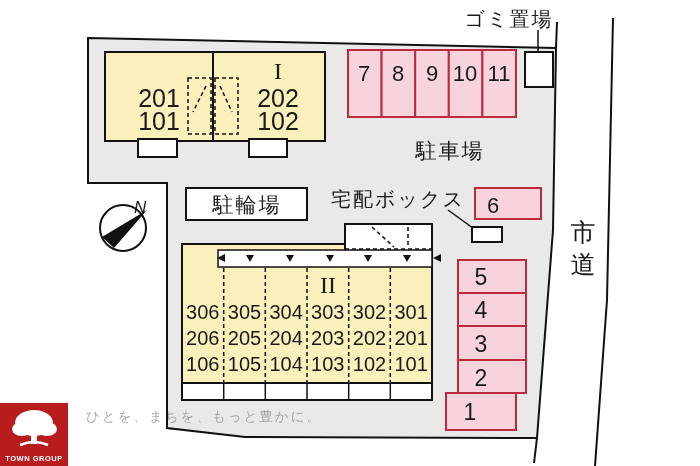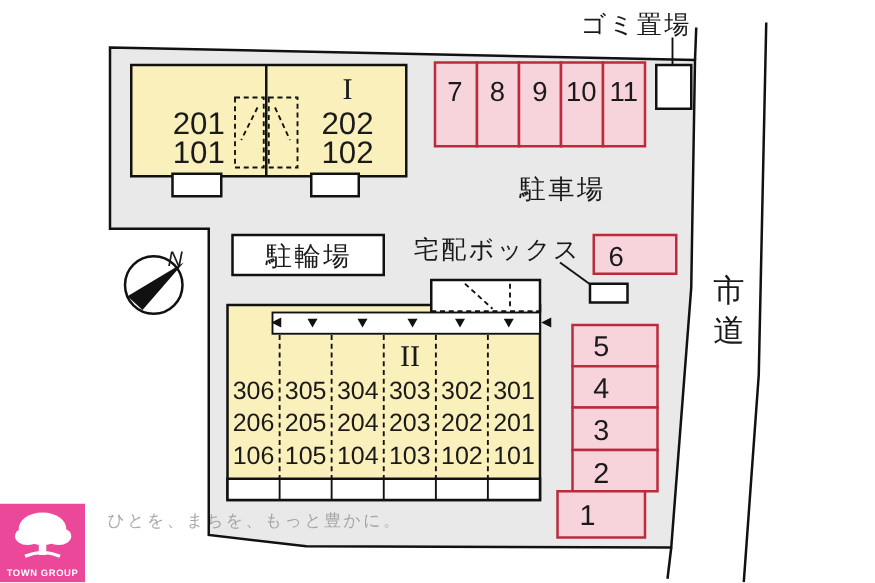--- a/index.html
+++ b/index.html
@@ -13,21 +13,21 @@
   .bld{fill:#faf0bb;stroke:#111;stroke-width:2;}
   .wb{fill:#ffffff;stroke:#111;stroke-width:2;}
   .wb2{fill:#ffffff;stroke:#111;stroke-width:1.5;}
   .stall{fill:#f7d3dc;stroke:#bb2b3c;stroke-width:2;}
   .dash{stroke:#111;stroke-width:1.5;stroke-dasharray:4 3;fill:none;}
   .ln{stroke:#111;stroke-width:2;fill:none;}
   .ln15{stroke:#111;stroke-width:1.5;fill:none;}
   .tri{fill:#111;}
   
   .watermark{position:absolute;left:0;top:0;width:700px;height:466px;pointer-events:none;}
-  .logo-badge{position:absolute;left:0;top:403px;width:68px;height:63px;background:#ec4899;}
+  .logo-badge{position:absolute;left:0;top:403px;width:68px;height:63px;background:#b91c1c;}
   .logo-text{position:absolute;left:0;bottom:3px;width:100%;text-align:center;
              color:#fff;font-size:7.5px;font-weight:bold;letter-spacing:.5px;
              font-family:"Liberation Sans",sans-serif;}
   .tagline{position:absolute;left:86px;top:408px;font-size:13.5px;color:#999999;
            opacity:.85;letter-spacing:2px;font-family:"Liberation Sans",sans-serif;text-align:center;}
   .brand{position:absolute;left:83px;top:423px;font-size:31px;font-weight:bold;
          color:#6fb795;opacity:.62;letter-spacing:1px;font-family:"Liberation Sans",sans-serif;}
 </style>
 </head>
 <body>

